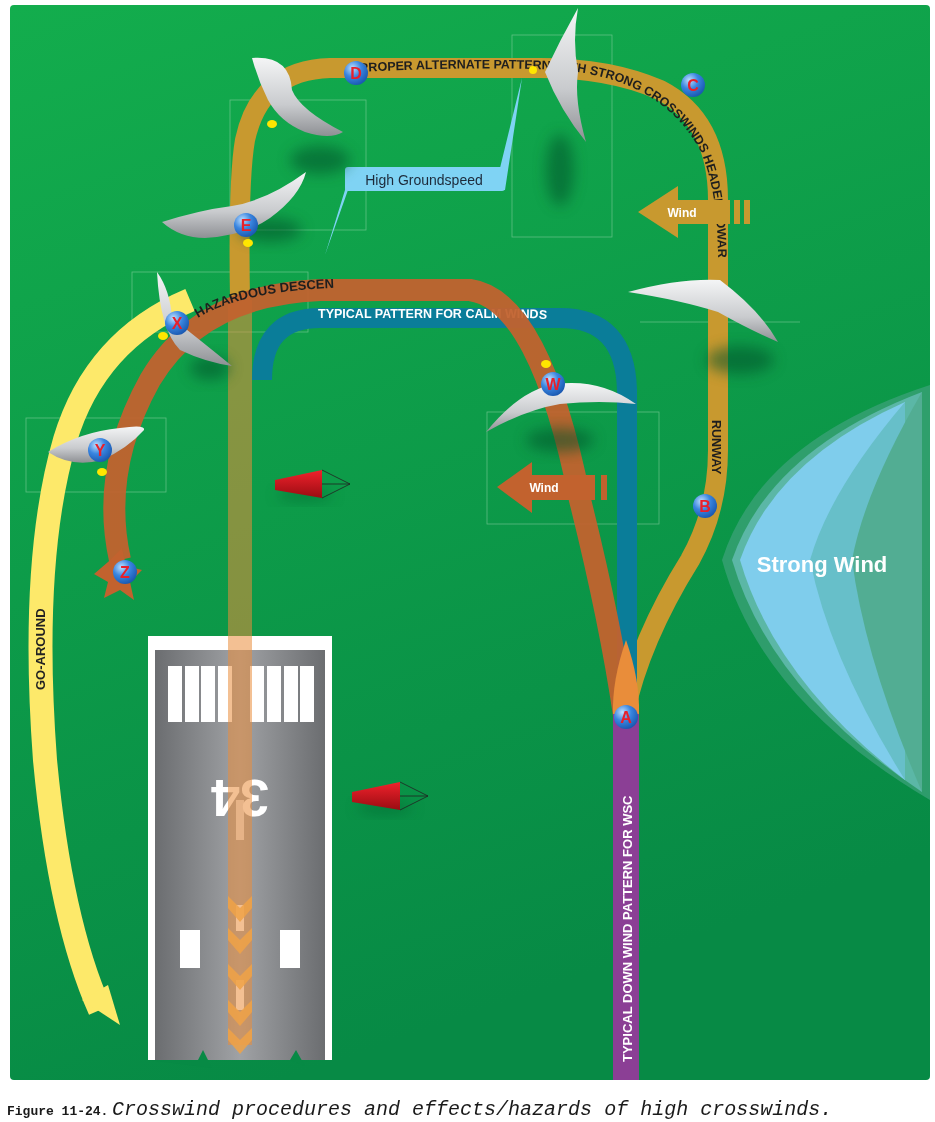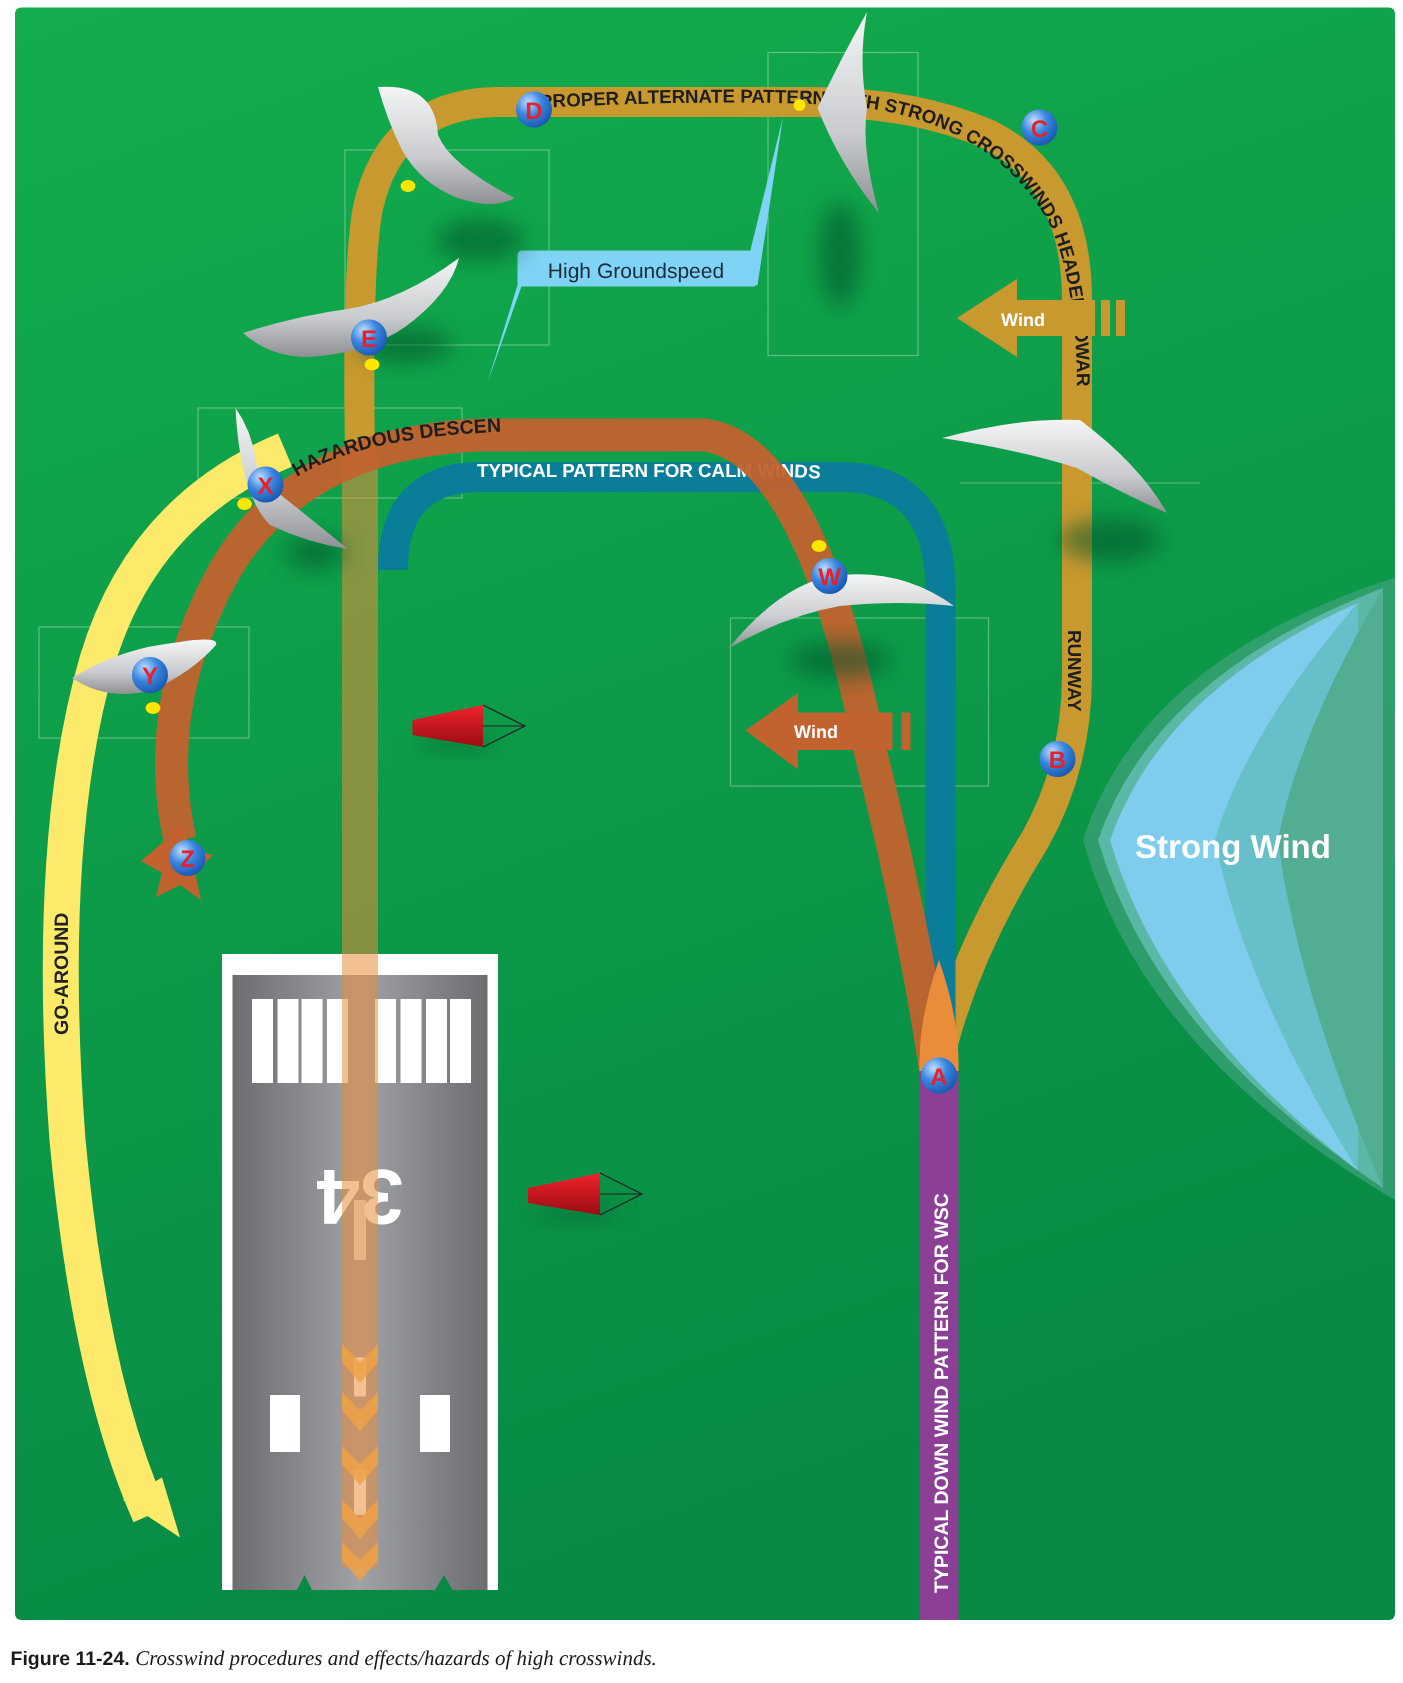--- a/index.html
+++ b/index.html
@@ -1,20 +1,20 @@
 <!DOCTYPE html>
 <html><head>
 <meta charset="utf-8">
 <style>
   html, body { margin:0; padding:0; background:#ffffff; }
   body { width:935px; height:1122px; position:relative; overflow:hidden; font-family:"Liberation Sans", sans-serif; }
   #figure { position:absolute; left:0; top:0; width:935px; height:1122px; }
   #caption { position:absolute; left:7px; top:1098px; font-size:13px; color:#1a1a1a; white-space:nowrap; }
-  #caption .fig-num { font-family:Liberation Sans, sans-serif; font-weight:bold; }
-  #caption .fig-text { font-family:Liberation Serif, serif; font-style:italic; font-size:14px; }
+  #caption .fig-num { font-family:Liberation Mono, monospace; font-weight:bold; }
+  #caption .fig-text { font-family:Liberation Mono, monospace; font-style:italic; font-size:20px; }
   svg text { font-family:"Liberation Sans", sans-serif; }
 </style>
 </head>
 <body>
 
 <svg id="figure" width="935" height="1122" viewBox="0 0 935 1122" xmlns="http://www.w3.org/2000/svg">
   <defs>
     <linearGradient id="bgGrad" x1="0" y1="0" x2="0.3" y2="1">
       <stop offset="0" stop-color="#13ad4d"></stop>
       <stop offset="1" stop-color="#078a45"></stop>

